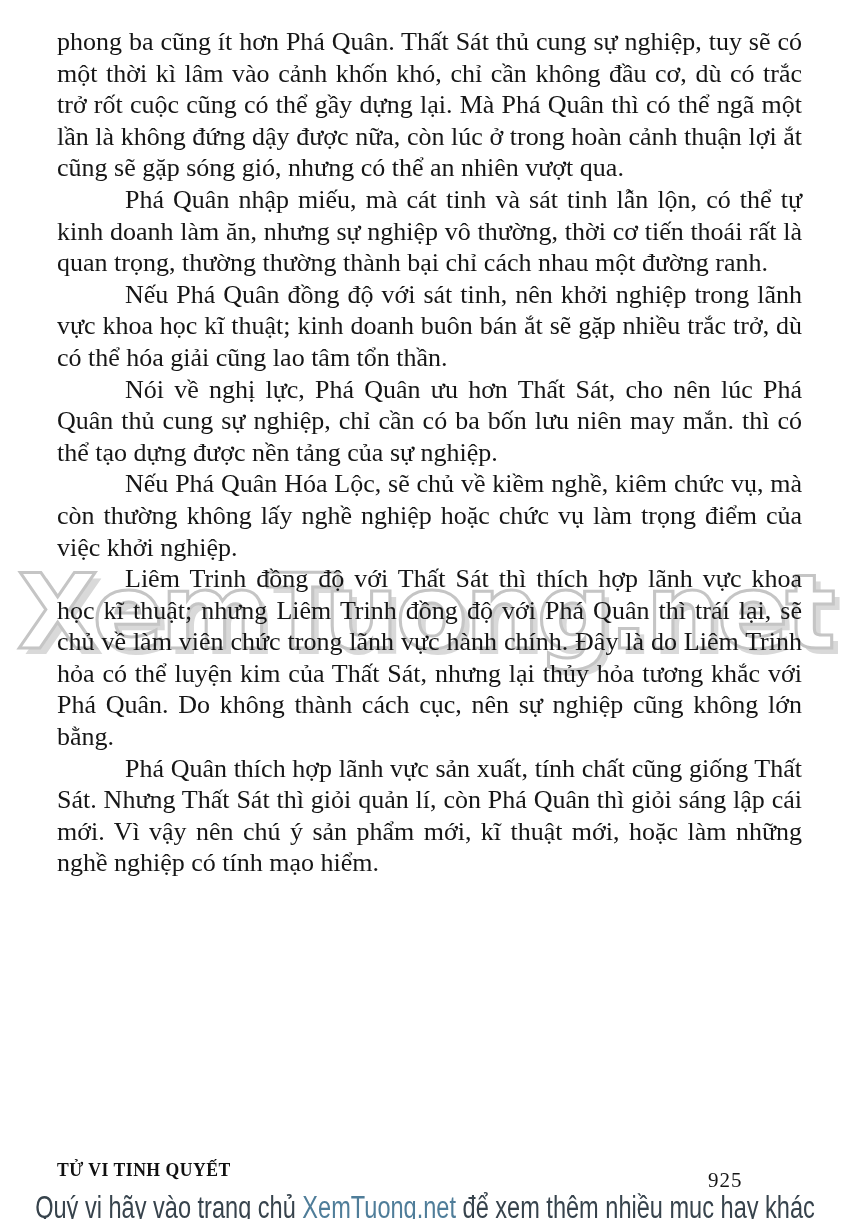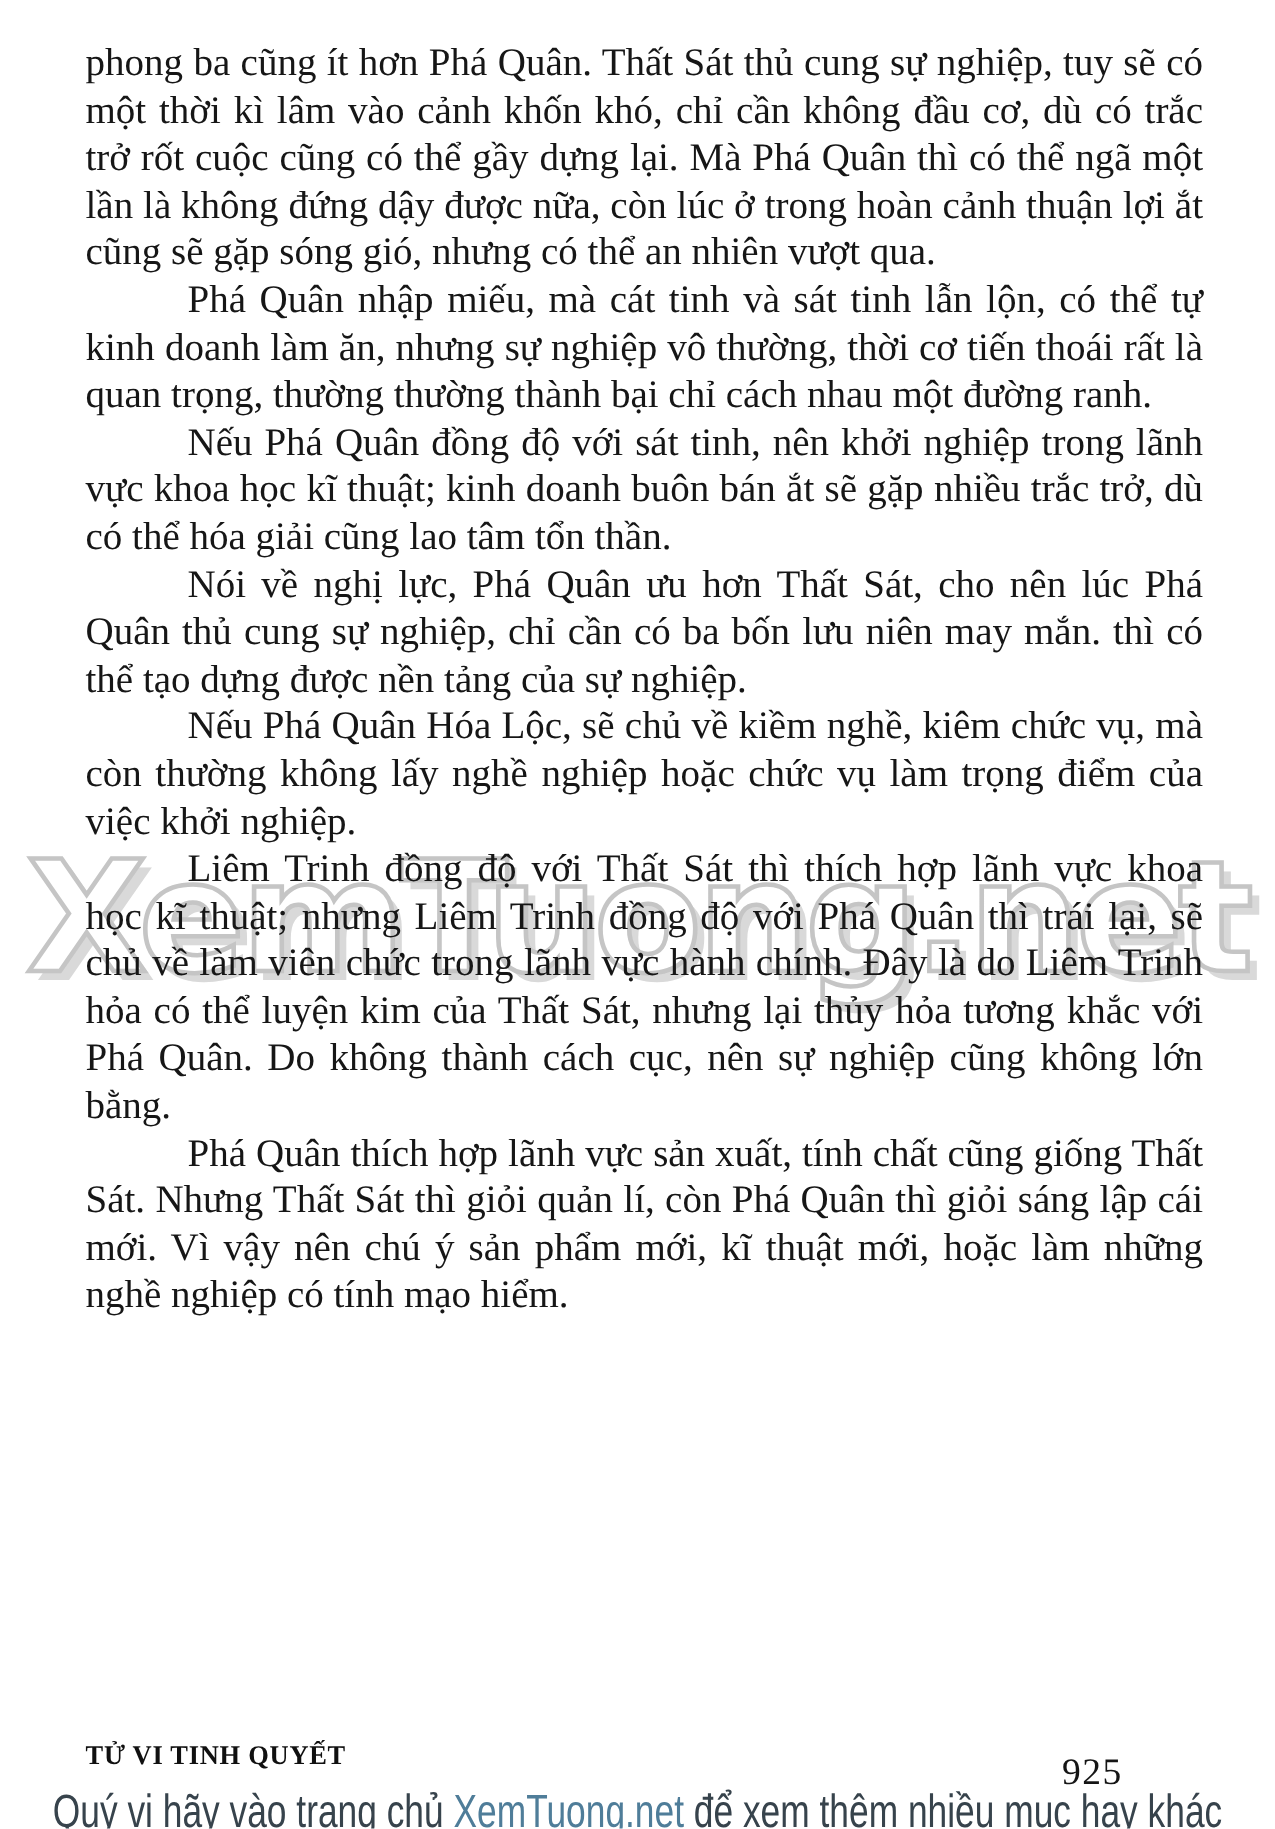--- a/index.html
+++ b/index.html
@@ -40,21 +40,21 @@
   
   .footer-title{
     position:absolute;left:57px;top:1160px;z-index:2;
     font-weight:bold;font-size:18px;letter-spacing:0.5px;
     color:#101010;
     transform:scaleX(0.98);transform-origin:left center;
     white-space:nowrap;
   }
   .footer-page-number{
     position:absolute;left:708px;top:1168px;z-index:2;
-    font-size:25px;color:#151515;letter-spacing:1px;
+    font-size:21px;color:#151515;letter-spacing:1px;
   }
   .promo-bar{
     position:absolute;left:50%;bottom:-7px;z-index:3;
     transform:translateX(-50%) scaleX(0.76);
     transform-origin:center bottom;
     font-family:"Liberation Sans","DejaVu Sans",sans-serif;
     font-size:31px;font-weight:500;
     color:#37434c;
     white-space:nowrap;
   }

